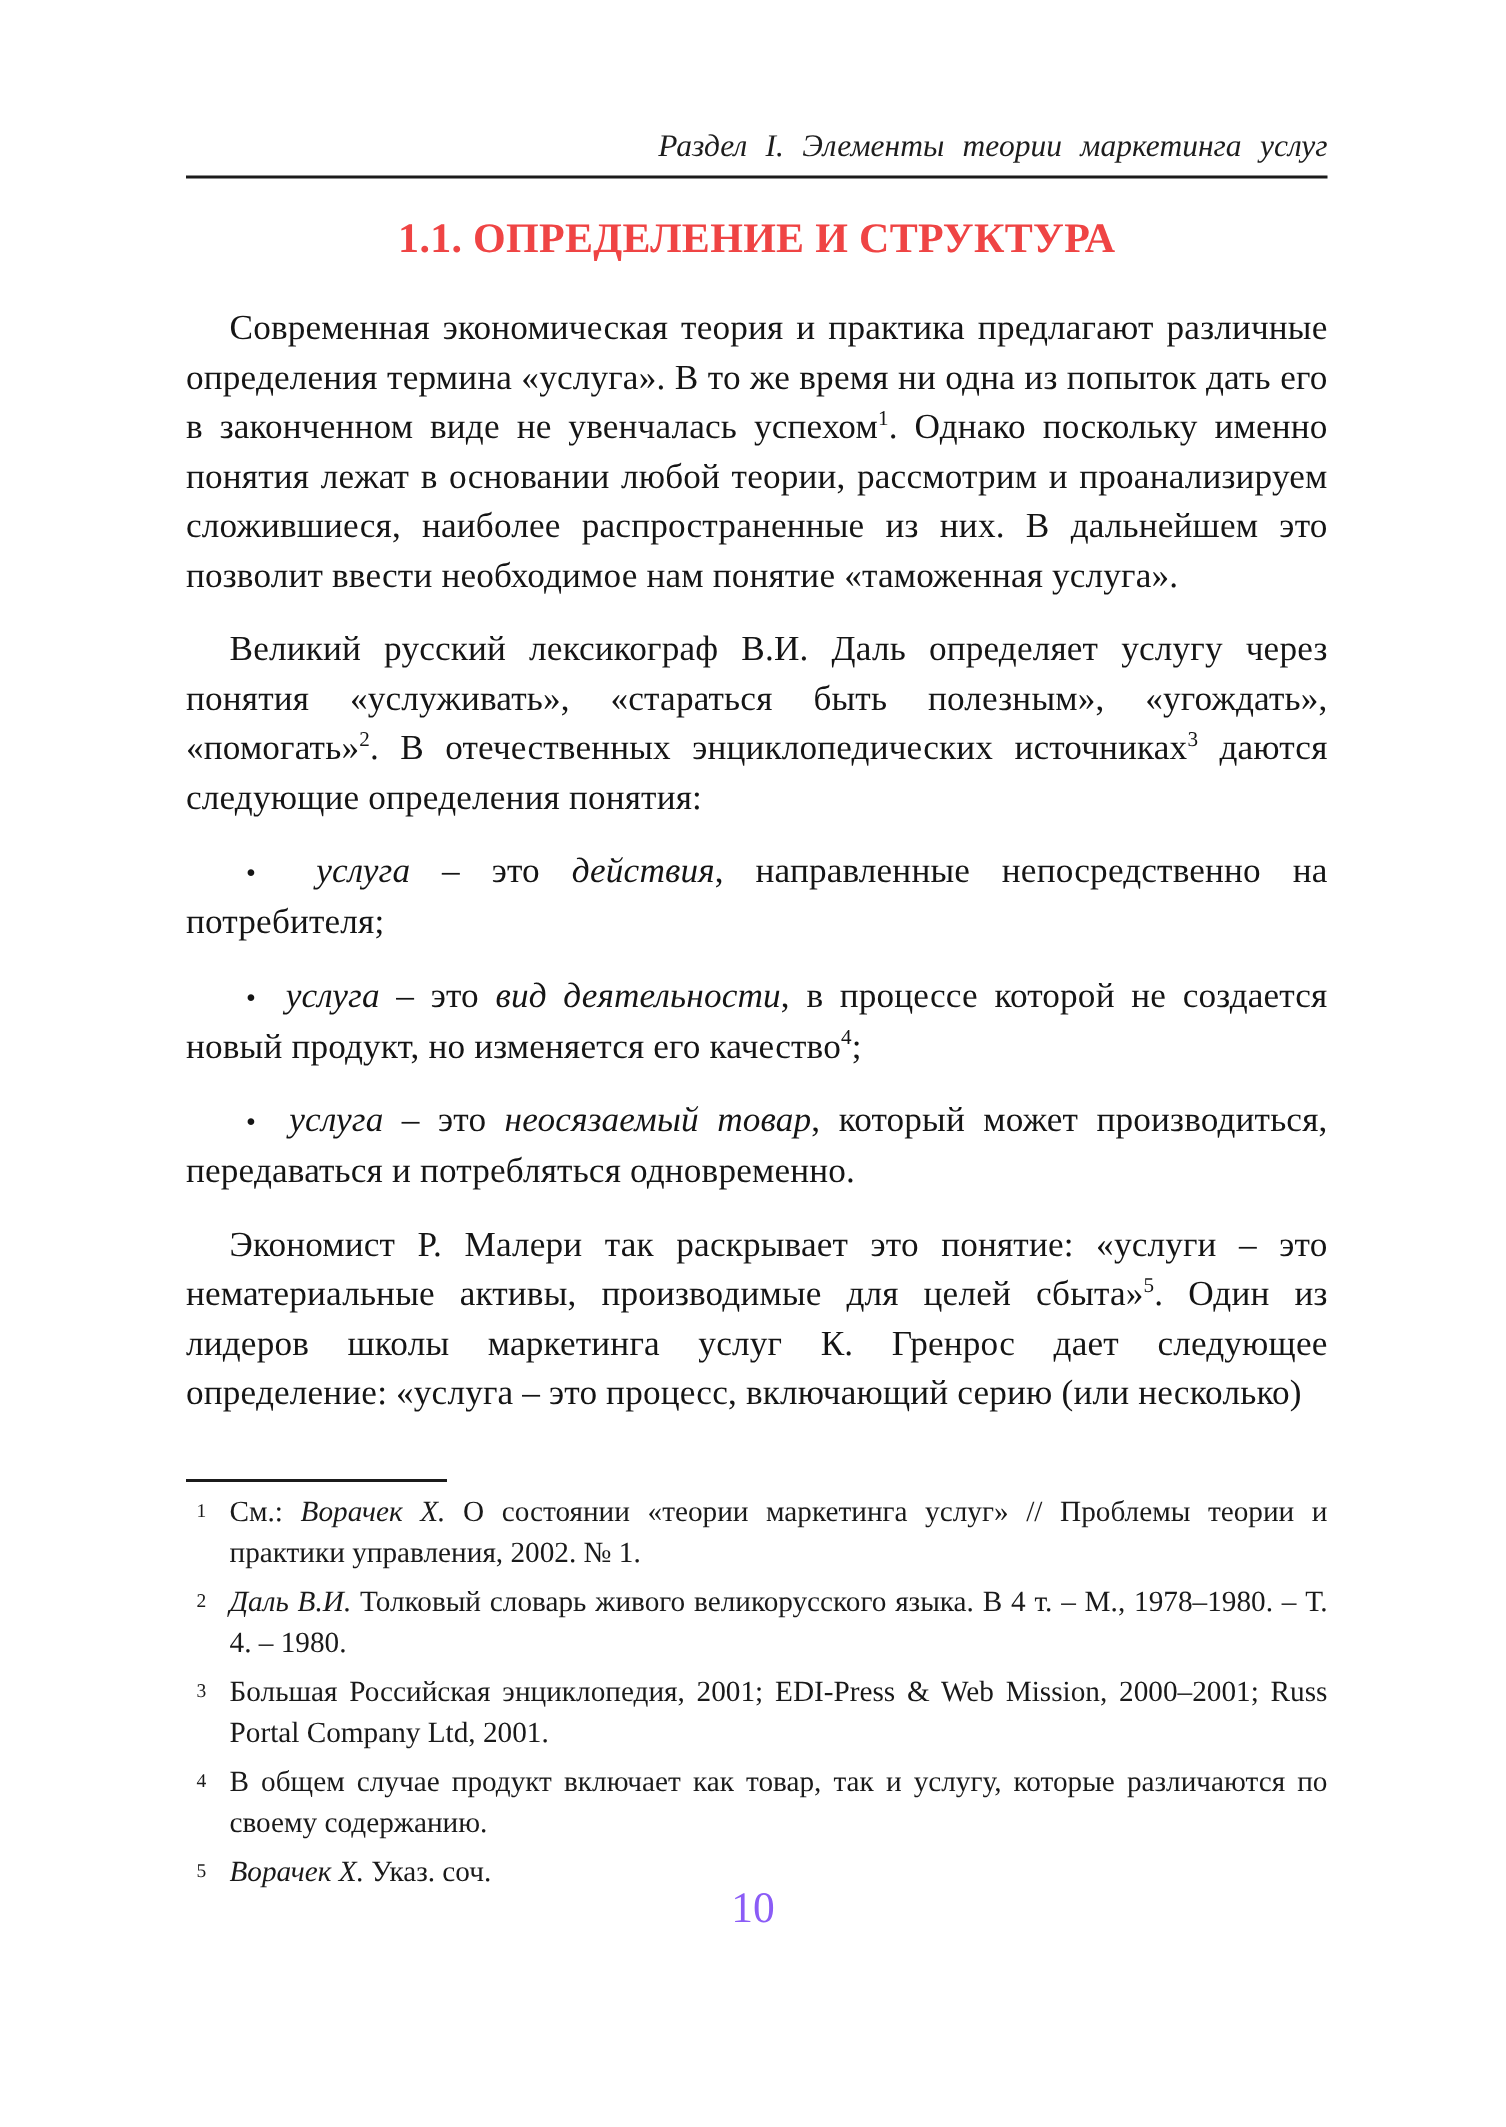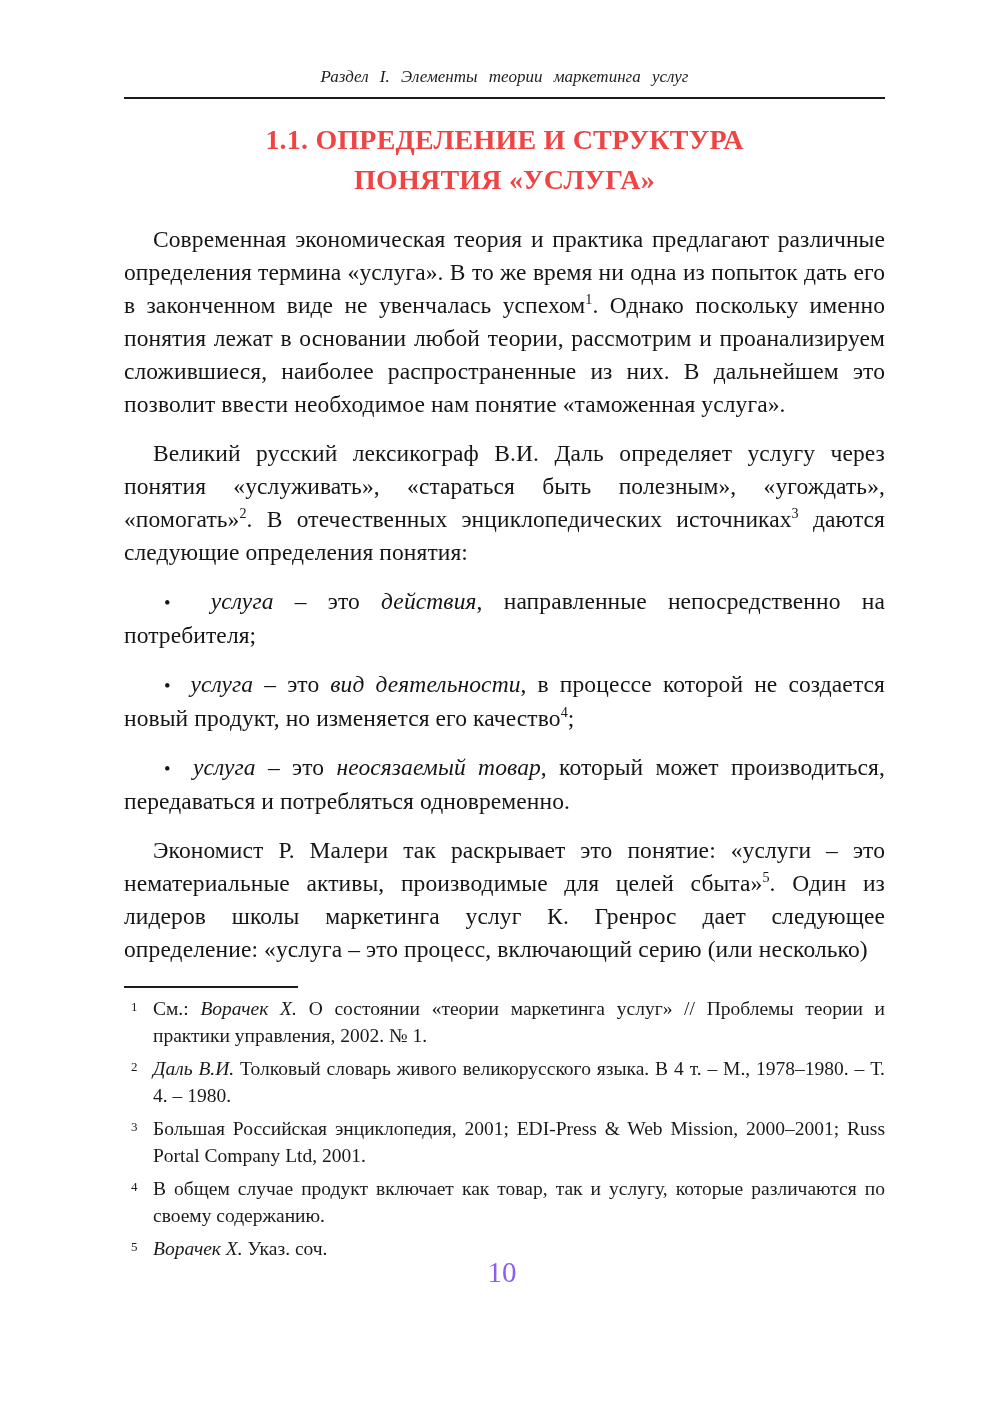--- a/index.html
+++ b/index.html
@@ -10,24 +10,24 @@
     height: 1418px;
     background: #ffffff;
     color: #161616;
     font-family: "Liberation Serif", serif;
     overflow: hidden;
   }
   .content {
     padding: 0 119px 0 124px;
   }
   .running-header {
-    padding-top: 64px;
-    text-align: center;
+    padding-top: 84px;
+    text-align: right;
     font-style: italic;
-    font-size: 17px;
+    font-size: 21px;
     line-height: 26px;
     word-spacing: 7px;
     color: #1d1d1d;
   }
   .header-rule {
     margin-top: 7px;
     border-top: 2px solid #1b1b1b;
     width: 100%;
   }
   .chapter-title {
@@ -95,21 +95,20 @@
 </style>
 </head>
 <body>
 
 <div class="page">
   <div class="content">
     <div class="running-header">Раздел I. Элементы теории маркетинга услуг</div>
     <div class="header-rule"></div>
     <h1 class="chapter-title">
       <span>1.1. ОПРЕДЕЛЕНИЕ И СТРУКТУРА</span><br>
-      <span>ПОНЯТИЯ «УСЛУГА»</span>
     </h1>
     <div class="body-text" id="body-text">
         <p><span>Современная экономическая теория и практика предлагают различные определения термина «услуга». В то же время ни одна из попыток дать его в законченном виде не увенчалась успехом</span><sup>1</sup><span>. Однако поскольку именно понятия лежат в основании любой теории, рассмотрим и проанализируем сложившиеся, наиболее распространенные из них. В дальнейшем это позволит ввести необходимое нам понятие «таможенная услуга».</span></p>
         <p><span>Великий русский лексикограф В.И. Даль определяет услугу через понятия «услуживать», «стараться быть полезным», «угождать», «помогать»</span><sup>2</sup><span>. В отечественных энциклопедических источниках</span><sup>3</sup><span> даются следующие определения понятия:</span></p>
         <p class="bullet"><span class="bullet-glyph">•&nbsp; </span><i>услуга</i><span> – это </span><i>действия</i><span>, направленные непосредственно на потребителя;</span></p>
         <p class="bullet"><span class="bullet-glyph">•&nbsp; </span><i>услуга</i><span> – это </span><i>вид деятельности</i><span>, в процессе которой не создается новый продукт, но изменяется его качество</span><sup>4</sup><span>;</span></p>
         <p class="bullet"><span class="bullet-glyph">•&nbsp; </span><i>услуга</i><span> – это </span><i>неосязаемый товар</i><span>, который может производиться, передаваться и потребляться одновременно.</span></p>
         <p><span>Экономист Р. Малери так раскрывает это понятие: «услуги – это нематериальные активы, производимые для целей сбыта»</span><sup>5</sup><span>. Один из лидеров школы маркетинга услуг К. Гренрос дает следующее определение: «услуга – это процесс, включающий серию (или несколько)</span></p>
       </div>
   </div>

